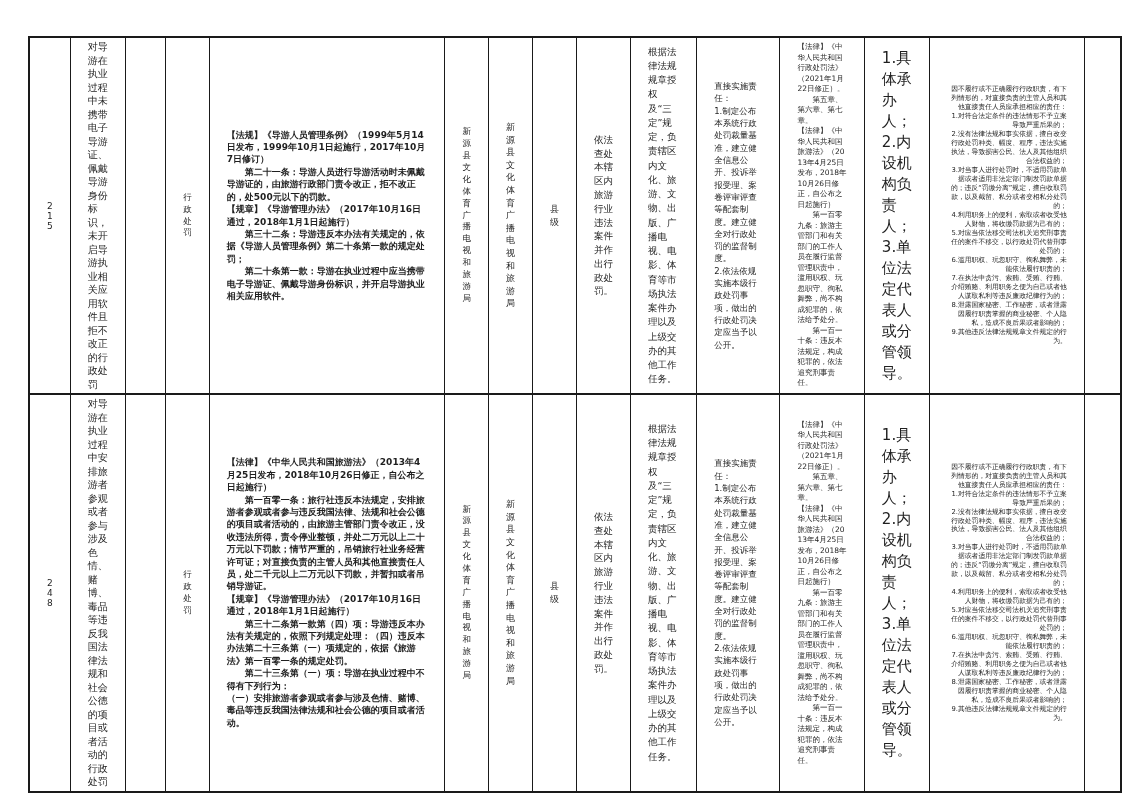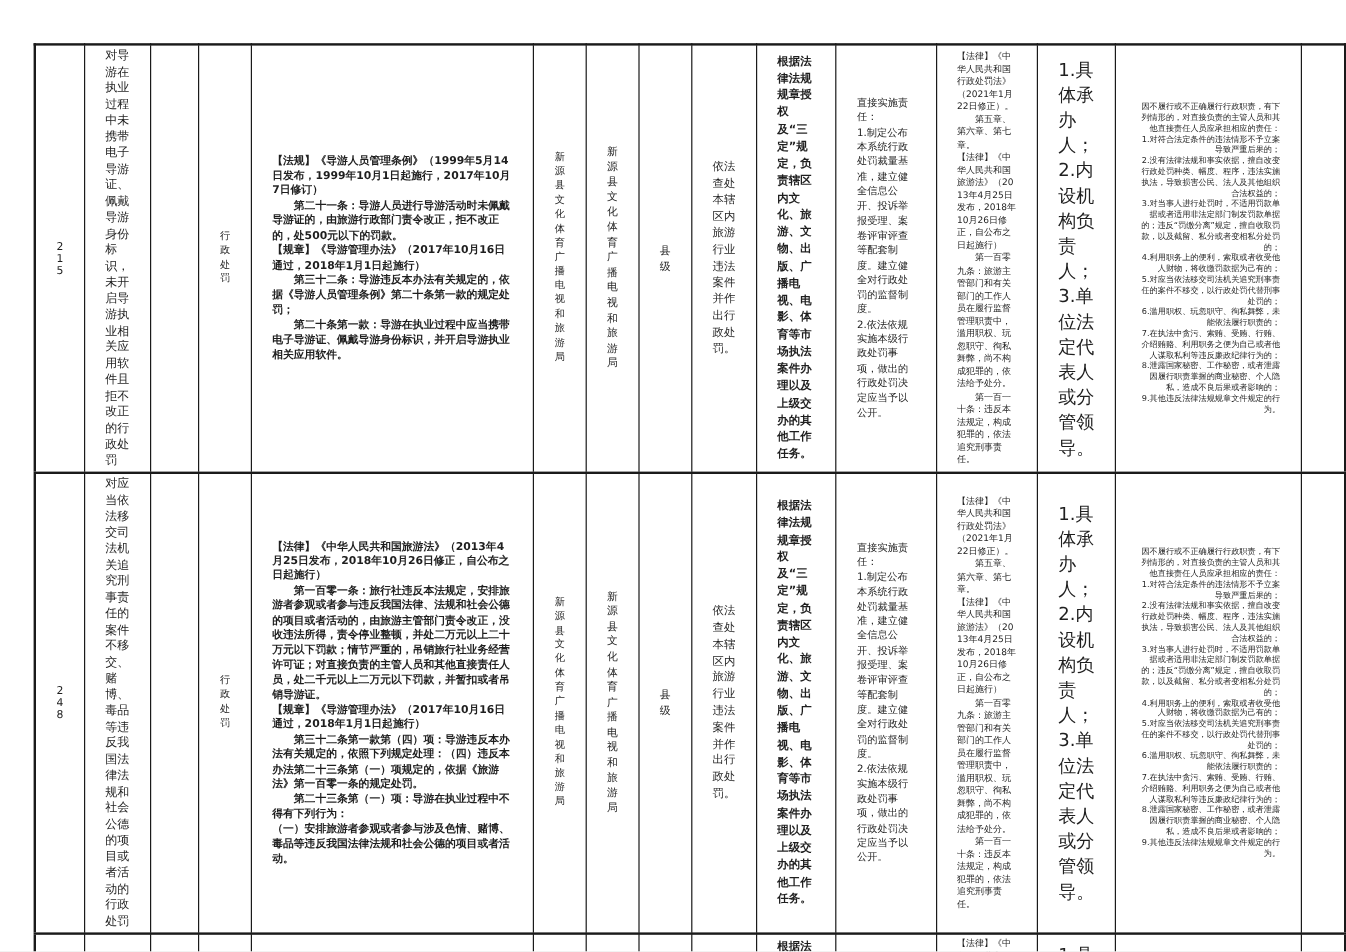--- a/index.html
+++ b/index.html
@@ -23,21 +23,21 @@
   .pre{white-space:pre-wrap;}
   td.c-seq{font-size:9px;text-align:center;padding:0;}
   td.c-name{font-size:10px;line-height:1.35;padding:2px 2px;text-align:left;}
   td.c-empty{padding:0;}
   td.c-type{font-size:8.5px;line-height:1.4;padding:0 1px;}
   td.c-legal{font-size:9px;line-height:1.38;padding:2px 5px;font-weight:bold;}
   td.c-agency{font-size:8.5px;line-height:1.4;padding:1px 1px;}
   td.c-agency2{font-size:9px;line-height:1.4;padding:1px 1px;}
   td.c-level{font-size:9px;text-align:left;padding:0;}
   td.c-duty{font-size:9.5px;line-height:1.45;padding:2px 2px;}
-  td.c-sanding{font-size:9.5px;line-height:1.5;padding:2px 3px;font-weight:bold;}
+  td.c-sanding{font-size:9.5px;line-height:1.5;padding:2px 3px;}
   td.c-direct{font-size:8.5px;line-height:1.45;padding:2px 4px;}
   td.c-suplaw{font-size:7.5px;line-height:1.4;padding:2px 3px;}
   td.c-persons{font-size:15px;line-height:1.4;padding:2px 28px 2px 5px;margin-top:16px;}
   td.c-account{font-size:6.8px;line-height:1.32;padding:2px 4px;text-align:right;}
 </style>
 </head>
 <body>
 
 <div class="page">
   <table class="doc">
@@ -94,21 +94,21 @@
 5.对应当依法移交司法机关追究刑事责任的案件不移交，以行政处罚代替刑事处罚的；
 6.滥用职权、玩忽职守、徇私舞弊，未能依法履行职责的；
 7.在执法中贪污、索贿、受贿、行贿、介绍贿赂、利用职务之便为自己或者他人谋取私利等违反廉政纪律行为的；
 8.泄露国家秘密、工作秘密，或者泄露因履行职责掌握的商业秘密、个人隐私，造成不良后果或者影响的；
 9.其他违反法律法规规章文件规定的行为。</td>
         <td class="c-empty"></td>
       </tr>
 
       <tr style="height:225px">
         <td class="c-seq">248</td>
-        <td class="c-name">对应当依法移交司法机关追究刑事责任的案件不移交、赌博、毒品等违反我国法律法规和社会公德的项目或者活动的行政处罚</td>
+        <td class="c-name">对导游在执业过程中安排旅游者参观或者参与涉及色情、赌博、毒品等违反我国法律法规和社会公德的项目或者活动的行政处罚</td>
         <td class="c-empty"></td>
         <td class="c-type">行政处罚</td>
         <td class="c-legal pre">【法律】《中华人民共和国旅游法》（2013年4月25日发布，2018年10月26日修正，自公布之日起施行）
 　　第一百零一条：旅行社违反本法规定，安排旅游者参观或者参与违反我国法律、法规和社会公德的项目或者活动的，由旅游主管部门责令改正，没收违法所得，责令停业整顿，并处二万元以上二十万元以下罚款；情节严重的，吊销旅行社业务经营许可证；对直接负责的主管人员和其他直接责任人员，处二千元以上二万元以下罚款，并暂扣或者吊销导游证。
 【规章】《导游管理办法》（2017年10月16日通过，2018年1月1日起施行）
 　　第三十二条第一款第（四）项：导游违反本办法有关规定的，依照下列规定处理：（四）违反本办法第二十三条第（一）项规定的，依据《旅游法》第一百零一条的规定处罚。
 　　第二十三条第（一）项：导游在执业过程中不得有下列行为：
 （一）安排旅游者参观或者参与涉及色情、赌博、毒品等违反我国法律法规和社会公德的项目或者活动。</td>
         <td class="c-agency">新源县文化体育广播电视和旅游局</td>
         <td class="c-agency2">新源县文化体育广播电视和旅游局</td>

